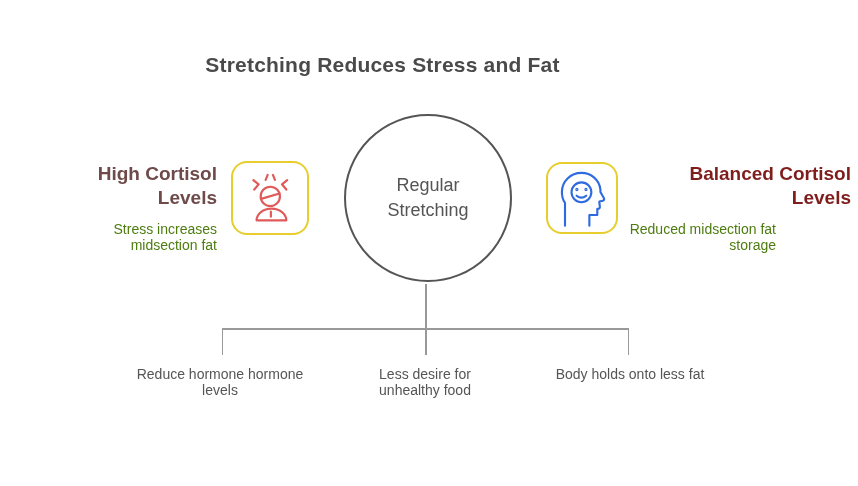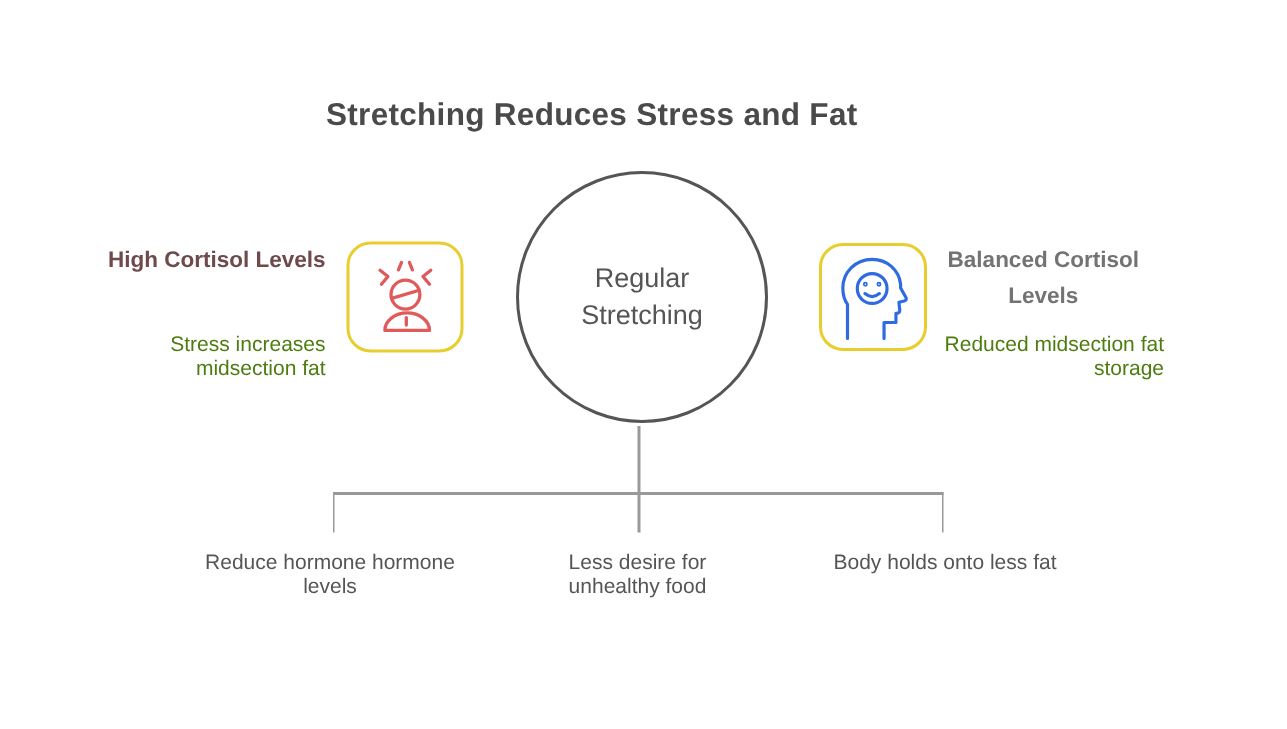--- a/index.html
+++ b/index.html
@@ -7,26 +7,26 @@
     position:relative;
     width:858px;height:486px;
     background:#ffffff;
     font-family:"Liberation Sans", sans-serif;
     overflow:hidden;
   }
   .title{
     position:absolute;left:0;top:49px;width:757px;
     text-align:center;
     font-size:21px;font-weight:bold;color:#4a4a4a;
-    letter-spacing:0.2px;margin:16px;
+    letter-spacing:0.2px;margin:4px;
   }
   
-  .heading{font-size:15px;font-weight:bold;line-height:24px;position:absolute;}
+  .heading{font-size:19px;font-weight:bold;line-height:24px;position:absolute;}
   .heading.left{left:67px;width:150px;top:162px;text-align:right;color:#6e4a4a;}
-  .heading.right{left:608px;width:175px;top:162px;text-align:center;color:#737373;}
+  .heading.right{left:676px;width:175px;top:162px;text-align:right;color:#7f1d1d;}
   .desc{font-size:14px;line-height:16px;color:#4d7c0f;position:absolute;}
   .desc.left{left:77px;width:140px;top:221px;text-align:right;}
   .desc.right{left:608px;width:168px;top:221px;text-align:right;}
   
   .icon-card{
     position:absolute;box-sizing:border-box;
     border:2px solid #e7ce2e;border-radius:16px;
     display:flex;align-items:center;justify-content:center;
   }
   .icon-card.left{left:231px;top:161px;width:78px;height:74px;}

